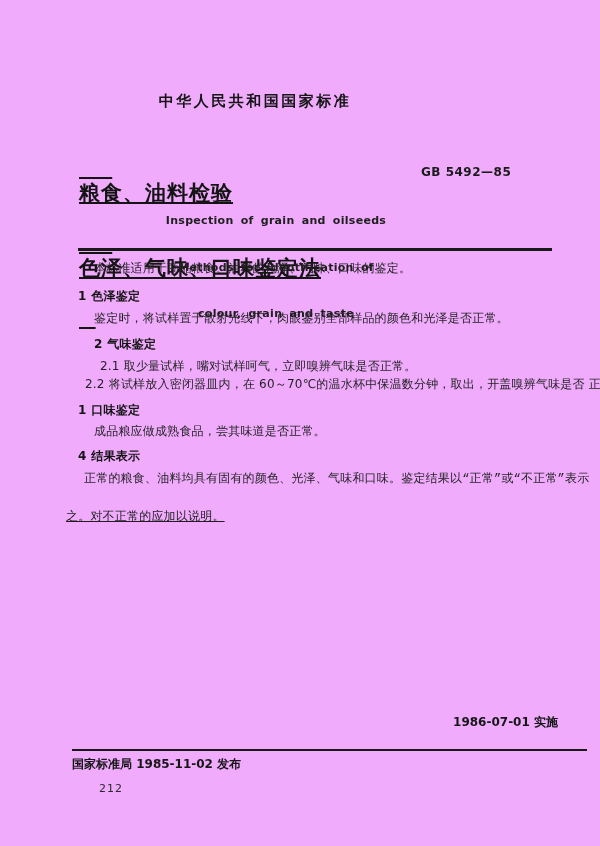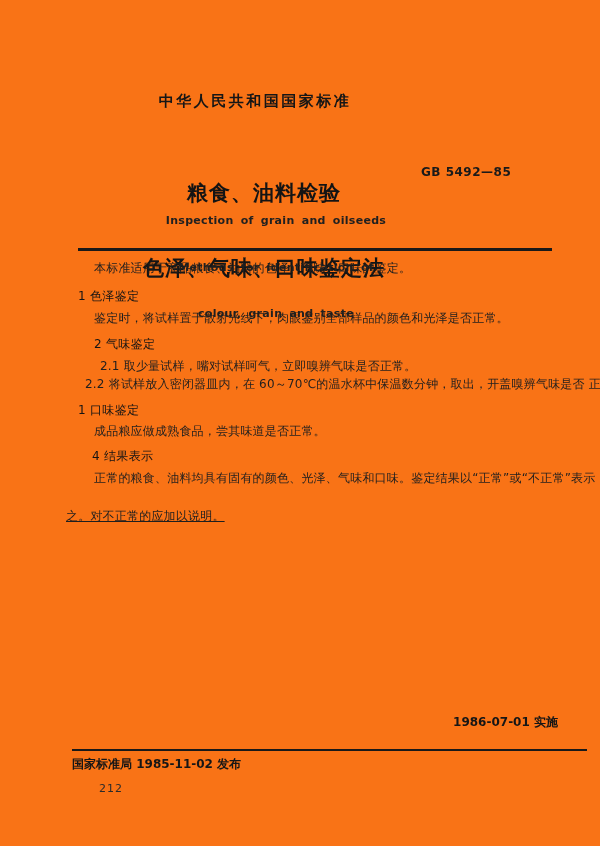--- a/index.html
+++ b/index.html
@@ -4,43 +4,44 @@
 <style>
   html, body {
     margin: 0;
     padding: 0;
     background: #e8e8e8;
   }
   .page {
     position: relative;
     width: 600px;
     height: 846px;
-    background: #f97316;
+    background: #f0abfc;
     overflow: hidden;
     font-family: "DejaVu Sans", "Liberation Sans", sans-serif;
     color: #1b1b1b;
     margin: 0 auto;
   }
   .abs { position: absolute; white-space: pre-wrap; }
   .nowrap { white-space: nowrap; }
 
   .std-label {
     top: 92px; left: 70px; width: 370px;
     text-align: center;
     font-size: 15px; font-weight: bold;
     letter-spacing: 2.5px;
     color: #161616;
   }
   .title-cn {
     top: 131px; left: 79px; width: 370px;
-    text-align: center;
+    text-align: left;
     font-size: 21px; font-weight: bold;
     line-height: 25px;
     letter-spacing: 1px;
     color: #141414;
+    text-decoration: underline;
   }
   .title-en {
     top: 182px; left: 91px; width: 370px;
     text-align: center;
     font-size: 11px; font-weight: bold;
     line-height: 15.5px;
     word-spacing: 3px;
     letter-spacing: 0.3px;
     color: #202020;
   }
@@ -69,21 +70,21 @@
   }
 
   .body-text {
     font-size: 12px;
     color: #1f1f1f;
     letter-spacing: 0.2px;
   }
   .indent { text-indent: 16px; }
   .heading {
     font-size: 12px;
-    font-weight: normal;
+    font-weight: bold;
     color: #141414;
     letter-spacing: 0.3px;
   }
 
   .footer-issued {
     top: 756px; left: 72px;
     font-size: 12px; font-weight: bold;
     color: #161616;
   }
   .footer-impl {
@@ -130,23 +131,23 @@
   <div class="abs heading nowrap" style="top:336px; left:94px;">2  气味鉴定</div>
 
   <div class="abs body-text nowrap" style="top:358px; left:85px;margin-left:15px;">2.1  取少量试样，嘴对试样呵气，立即嗅辨气味是否正常。</div>
 
   <div class="abs body-text nowrap" style="top:376px; left:85px;">2.2  将试样放入密闭器皿内，在 60～70℃的温水杯中保温数分钟，取出，开盖嗅辨气味是否 正常。</div>
 
   <div class="abs heading nowrap" style="top:402px; left:78px;">1  口味鉴定</div>
 
   <div class="abs body-text indent nowrap" style="top:423px; left:78px;">成品粮应做成熟食品，尝其味道是否正常。</div>
 
-  <div class="abs heading nowrap" style="top:448px; left:92px;">4  结果表示</div>
+  <div class="abs heading nowrap" style="top:448px; left:78px;">4  结果表示</div>
 
-  <div class="abs body-text indent nowrap" style="top:470px; left:78px;">正常的粮食、油料均具有固有的颜色、光泽、气味和口味。鉴定结果以“正常”或“不正常”表示</div>
+  <div class="abs body-text indent nowrap" style="top:470px; left:68px;font-family:Liberation Mono, monospace;">正常的粮食、油料均具有固有的颜色、光泽、气味和口味。鉴定结果以“正常”或“不正常”表示</div>
 
   <div class="abs body-text nowrap" style="top:508px; left:66px;text-decoration:underline;">之。对不正常的应加以说明。</div>
 
   <div class="abs rule-bottom"></div>
 
   <div class="abs footer-issued nowrap">国家标准局 1985-11-02 发布</div>
 
   <div class="abs footer-impl nowrap">1986-07-01 实施</div>
 
   <div class="abs page-no nowrap">212</div>

